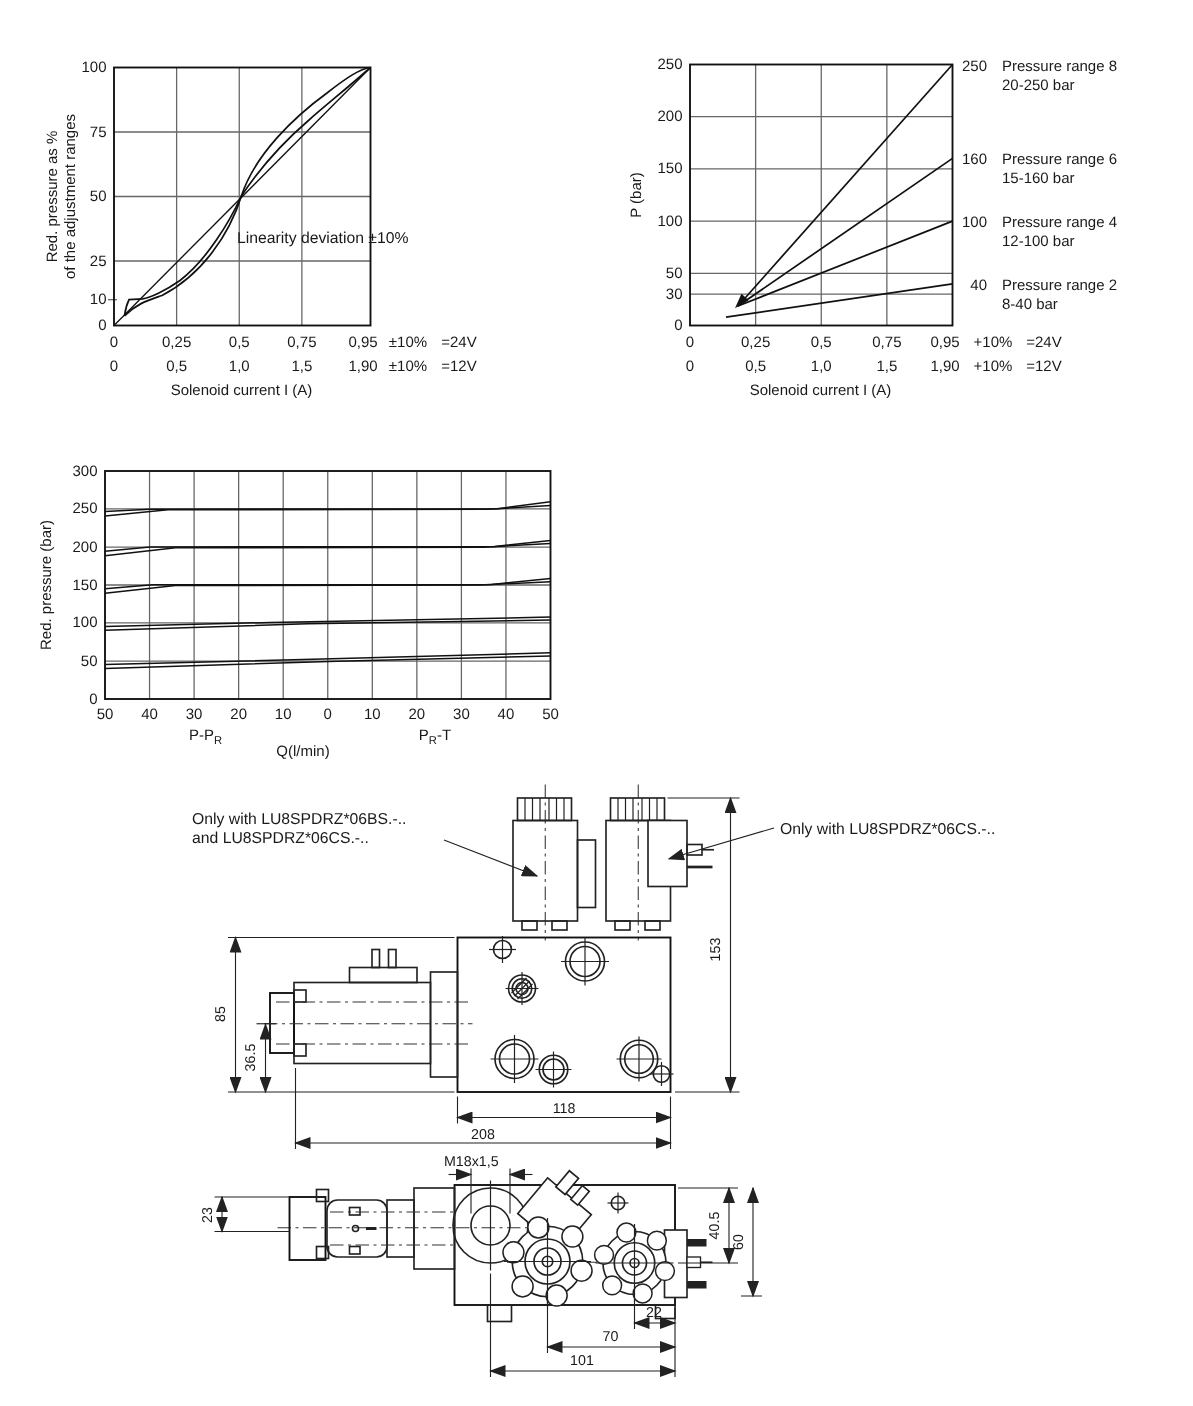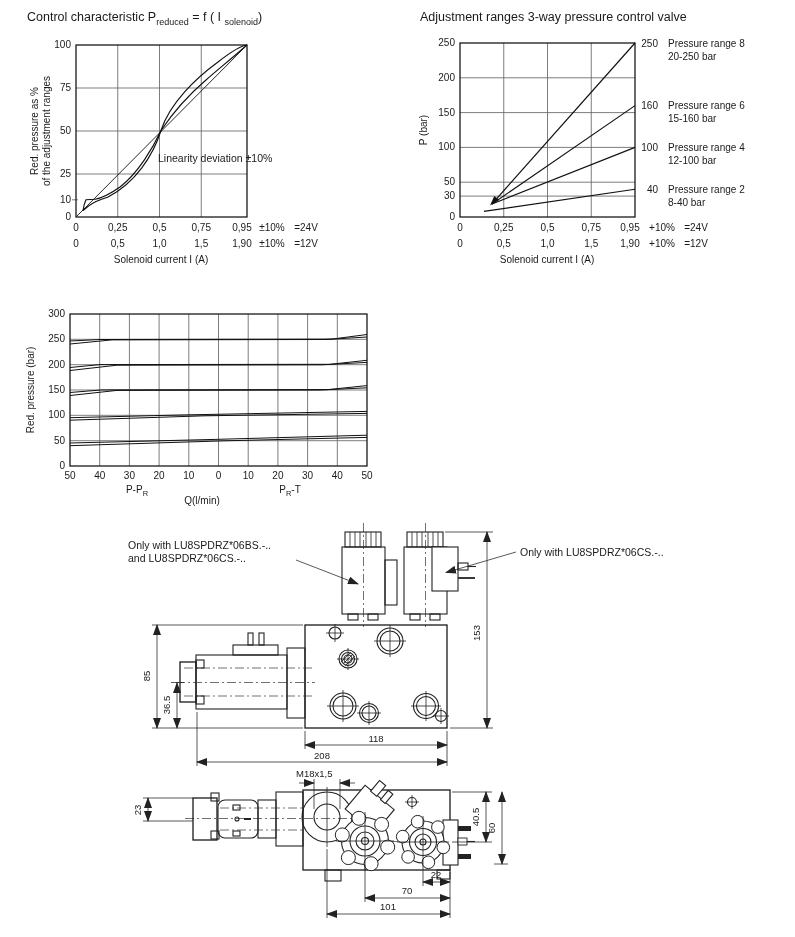--- a/index.html
+++ b/index.html
@@ -20,23 +20,20 @@
   .curve{stroke:#111;stroke-width:1.15;fill:none;}
   .cl{stroke:#333;stroke-width:0.7;fill:none;stroke-dasharray:9 3 2 3;}
   .dimln{stroke:#222;stroke-width:0.75;fill:none;}
   .white{fill:#ffffff;stroke:#222;}
 </style>
 </head>
 <body>
 
 <div class="page">
 
-  <div class="chart-title" style="left:27px;top:10px;">
-    <span>Control characteristic P</span><sub>reduced</sub><span> = f ( I </span><sub>solenoid</sub><span>)</span>
-  </div>
 
   <svg style="left:20px;top:34px;" width="380" height="240" viewBox="0 0 380 240">
     <g>
       <line class="grid" x1="97.75" y1="11" x2="97.75" y2="183"></line>
       <line class="grid" x1="139.5" y1="11" x2="139.5" y2="183"></line>
       <line class="grid" x1="181.25" y1="11" x2="181.25" y2="183"></line>
       <line class="grid" x1="56" y1="54" x2="227" y2="54"></line>
       <line class="grid" x1="56" y1="97" x2="227" y2="97"></line>
       <line class="grid" x1="56" y1="140" x2="227" y2="140"></line>
       <line class="grid" x1="52" y1="165.8" x2="58" y2="165.8"></line>
@@ -72,23 +69,20 @@
       <text class="tk" x="222" y="213" text-anchor="middle">1,90</text>
       <text class="tk" x="252" y="213" text-anchor="middle">±10%</text>
       <text class="tk" x="286" y="213" text-anchor="middle">=12V</text>
     </g>
     <text x="141" y="229" text-anchor="middle">Solenoid current I (A)</text>
     <text transform="rotate(-90 18 97)" x="18" y="97" text-anchor="middle">Red. pressure as %</text>
     <text transform="rotate(-90 30 97)" x="30" y="97" text-anchor="middle">of the adjustment ranges</text>
     <text class="note" x="138" y="128">Linearity deviation ±10%</text>
   </svg>
 
-  <div class="chart-title" style="left:420px;top:10px;">
-    <span>Adjustment ranges 3-way pressure control valve</span>
-  </div>
 
   <svg style="left:405px;top:34px;" width="390" height="240" viewBox="0 0 390 240">
     <g>
       <line class="grid" x1="98.75" y1="9" x2="98.75" y2="183"></line>
       <line class="grid" x1="142.5" y1="9" x2="142.5" y2="183"></line>
       <line class="grid" x1="186.25" y1="9" x2="186.25" y2="183"></line>
       <line class="grid" x1="55" y1="162.1" x2="230" y2="162.1"></line>
       <line class="grid" x1="55" y1="148.2" x2="230" y2="148.2"></line>
       <line class="grid" x1="55" y1="113.4" x2="230" y2="113.4"></line>
       <line class="grid" x1="55" y1="78.6" x2="230" y2="78.6"></line>

